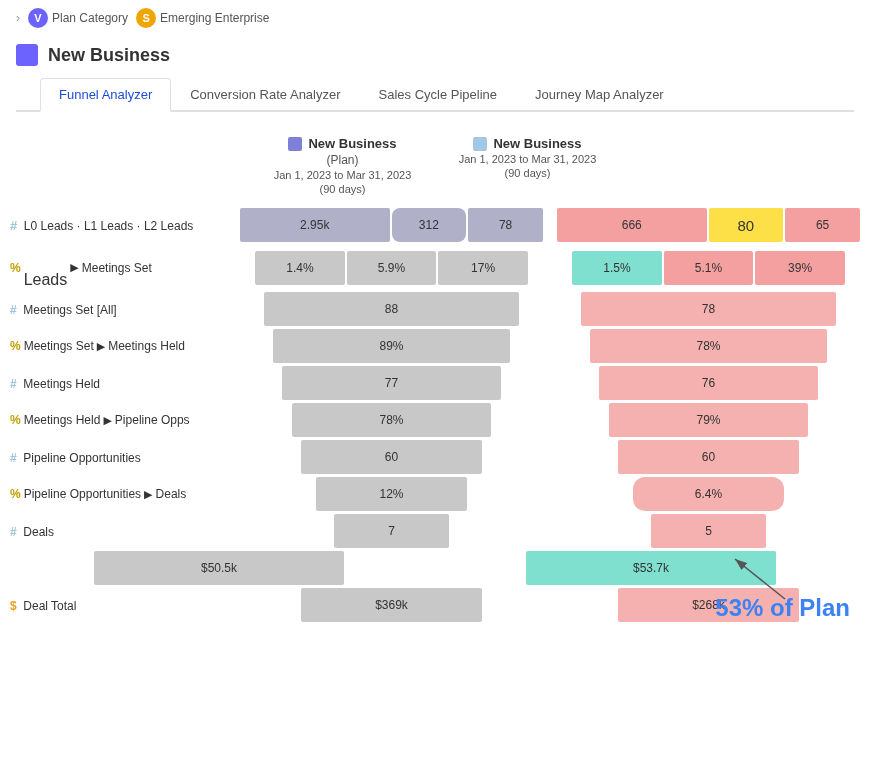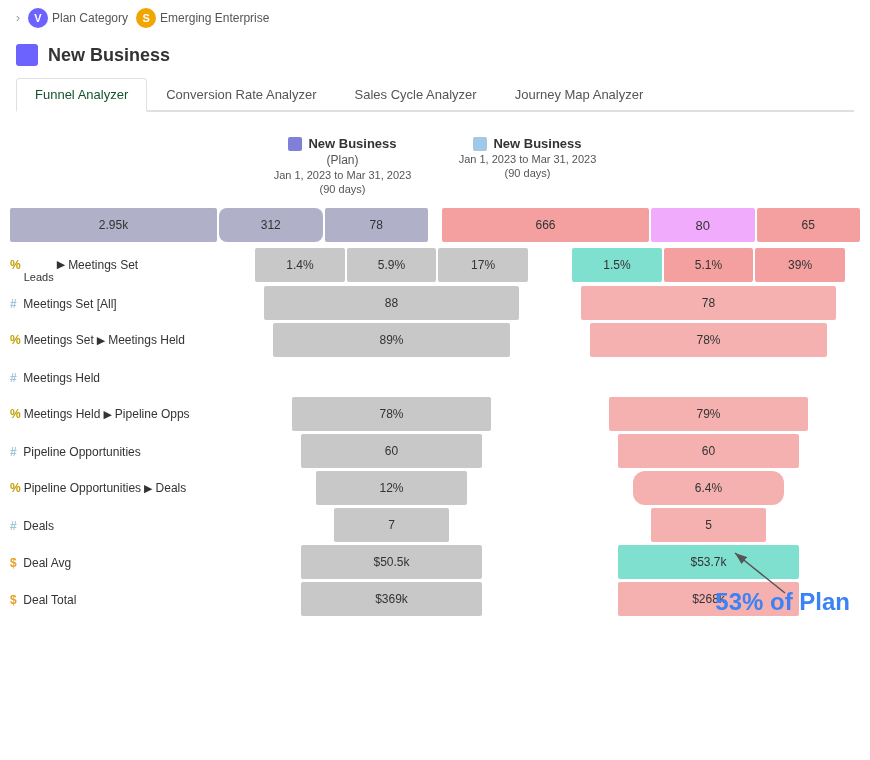--- a/index.html
+++ b/index.html
@@ -65,21 +65,22 @@
       border-radius: 4px 4px 0 0;
       color: #555;
       background: transparent;
     }
     .tab.active {
       border-color: #e0e0e0;
       border-bottom: 2px solid #fff;
       margin-bottom: -2px;
       background: #fff;
       font-weight: 500;
-      color: #14532d;
+      color: #1d4ed8;
+      margin-left: 24px;
     }
 
     
     .main {
       padding: 16px 10px 10px;
       display: flex;
       flex-direction: column;
     }
     .label-hash { color: #a0c4d8; font-weight: bold; }
 
@@ -106,21 +107,21 @@
   </div>
 
   <div class="page-header">
     <div class="header-icon"></div>
     <div class="page-title">New Business</div>
   </div>
 
   <div class="tabs">
     <div class="tab active">Funnel Analyzer</div>
     <div class="tab">Conversion Rate Analyzer</div>
-    <div class="tab">Sales Cycle Analyzer</div>
+    <div class="tab">Sales Cycle Pipeline</div>
     <div class="tab">Journey Map Analyzer</div>
   </div>
 
   <div class="main">
 
     <div style="display:flex; justify-content:space-around; padding:8px 240px 12px; align-items:flex-start;">
       <div style="display:flex;flex-direction:column;align-items:center;gap:2px;">
         <div style="display:flex;align-items:center;gap:6px;">
           <div style="width:14px;height:14px;background:#8080d8;border-radius:2px;"></div>
           <span style="font-size:13px;font-weight:600;">New Business</span>
@@ -135,42 +136,46 @@
           <span style="font-size:13px;font-weight:600;">New Business</span>
         </div>
         <span style="font-size:11px;color:#555;">Jan 1, 2023 to Mar 31, 2023</span>
         <span style="font-size:11px;color:#555;">(90 days)</span>
       </div>
     </div>
 
     <div style="display:flex;flex-direction:column;gap:3px;position:relative;">
 
       <div style="display:flex;align-items:center;min-height:36px;">
+        <div style="width:230px;padding-right:8px;">
+          <span class="label-hash" style="color:#a0c4d8;font-weight:bold;margin-right:3px;">#</span>
+          <span style="font-size:12px;">L0 Leads · L1 Leads · L2 Leads</span>
+        </div>
         <div style="flex:1;display:flex;gap:14px;">
           <div style="flex:1;display:flex;justify-content:center;">
             <div style="width:100%;display:flex;gap:2px;background:transparent;">
               <div style="flex:2;background:#b0b0c8;display:flex;align-items:center;justify-content:center;min-height:34px;font-size:12px;font-weight:500;border-radius:2px;">2.95k</div>
               <div style="flex:1;background:#b0b0c8;display:flex;align-items:center;justify-content:center;min-height:34px;font-size:12px;font-weight:500;border-radius:8px;">312</div>
               <div style="flex:1;background:#b0b0c8;display:flex;align-items:center;justify-content:center;min-height:34px;font-size:12px;font-weight:500;border-radius:2px;">78</div>
             </div>
           </div>
           <div style="flex:1;display:flex;justify-content:center;">
             <div style="width:100%;display:flex;gap:2px;">
               <div style="flex:2;background:#f5a0a0;display:flex;align-items:center;justify-content:center;min-height:34px;font-size:12px;font-weight:500;border-radius:2px;">666</div>
-              <div style="flex:1;background:#f0abfc;display:flex;align-items:center;justify-content:center;min-height:34px;font-size:13px;font-weight:500;border-radius:2px;">80</div>
+              <div style="flex:1;background:#fde047;display:flex;align-items:center;justify-content:center;min-height:34px;font-size:15px;font-weight:500;border-radius:2px;">80</div>
               <div style="flex:1;background:#f5a0a0;display:flex;align-items:center;justify-content:center;min-height:34px;font-size:12px;font-weight:500;border-radius:2px;">65</div>
             </div>
           </div>
         </div>
       </div>
 
       <div style="display:flex;align-items:center;min-height:34px;">
         <div style="width:230px;padding-right:8px;display:flex;align-items:center;gap:3px;flex-wrap:wrap;">
           <span style="color:#c0a000;font-weight:bold;font-size:12px;">%</span>
-          <span style="font-size:11px;margin-top:25px;">Leads</span>
+          <span style="font-size:16px;margin-top:25px;">Leads</span>
           <span style="font-size:11px;">▶</span>
           <span style="font-size:12px;">Meetings Set</span>
         </div>
         <div style="flex:1;display:flex;gap:14px;">
           <div style="flex:1;display:flex;justify-content:center;">
             <div style="width:90%;display:flex;gap:2px;">
               <div style="flex:1;background:#c8c8c8;display:flex;align-items:center;justify-content:center;min-height:34px;font-size:12px;font-weight:500;border-radius:2px;">1.4%</div>
               <div style="flex:1;background:#c8c8c8;display:flex;align-items:center;justify-content:center;min-height:34px;font-size:12px;font-weight:500;border-radius:2px;">5.9%</div>
               <div style="flex:1;background:#c8c8c8;display:flex;align-items:center;justify-content:center;min-height:34px;font-size:12px;font-weight:500;border-radius:2px;">17%</div>
             </div>
@@ -215,20 +220,28 @@
             <div style="width:78%;background:#f5b0b0;display:flex;align-items:center;justify-content:center;min-height:34px;font-size:12px;font-weight:500;border-radius:2px;">78%</div>
           </div>
         </div>
       </div>
 
       <div style="display:flex;align-items:center;min-height:34px;">
         <div style="width:230px;padding-right:8px;">
           <span style="color:#a0c4d8;font-weight:bold;margin-right:3px;font-size:12px;">#</span>
           <span style="font-size:12px;">Meetings Held</span>
         </div>
+        <div style="flex:1;display:flex;gap:14px;">
+          <div style="flex:1;display:flex;justify-content:center;">
+            <div style="width:72%;background:#c8c8c8;display:flex;align-items:center;justify-content:center;min-height:34px;font-size:12px;font-weight:500;border-radius:2px;">77</div>
+          </div>
+          <div style="flex:1;display:flex;justify-content:center;">
+            <div style="width:72%;background:#f5b0b0;display:flex;align-items:center;justify-content:center;min-height:34px;font-size:12px;font-weight:500;border-radius:2px;">76</div>
+          </div>
+        </div>
       </div>
 
       <div style="display:flex;align-items:center;min-height:34px;">
         <div style="width:230px;padding-right:8px;display:flex;align-items:center;gap:3px;flex-wrap:wrap;">
           <span style="color:#c0a000;font-weight:bold;font-size:12px;">%</span>
           <span style="font-size:12px;">Meetings Held</span>
           <span style="font-size:11px;">▶</span>
           <span style="font-size:12px;">Pipeline Opps</span>
         </div>
         <div style="flex:1;display:flex;gap:14px;">
@@ -282,24 +295,20 @@
           <div style="flex:1;display:flex;justify-content:center;">
             <div style="width:38%;background:#c8c8c8;display:flex;align-items:center;justify-content:center;min-height:34px;font-size:12px;font-weight:500;border-radius:2px;">7</div>
           </div>
           <div style="flex:1;display:flex;justify-content:center;">
             <div style="width:38%;background:#f5b0b0;display:flex;align-items:center;justify-content:center;min-height:34px;font-size:12px;font-weight:500;border-radius:2px;">5</div>
           </div>
         </div>
       </div>
 
       <div style="display:flex;align-items:center;min-height:34px;">
-        <div style="width:230px;padding-right:8px;">
-          <span style="color:#e8a020;font-weight:bold;margin-right:3px;font-size:12px;">$</span>
-          <span style="font-size:12px;">Deal Avg</span>
-        </div>
         <div style="flex:1;display:flex;gap:14px;">
           <div style="flex:1;display:flex;justify-content:center;">
             <div style="width:60%;background:#c8c8c8;display:flex;align-items:center;justify-content:center;min-height:34px;font-size:12px;font-weight:500;border-radius:2px;">$50.5k</div>
           </div>
           <div style="flex:1;display:flex;justify-content:center;">
             <div style="width:60%;background:#80e0d0;display:flex;align-items:center;justify-content:center;min-height:34px;font-size:12px;font-weight:500;border-radius:2px;">$53.7k</div>
           </div>
         </div>
       </div>
 

